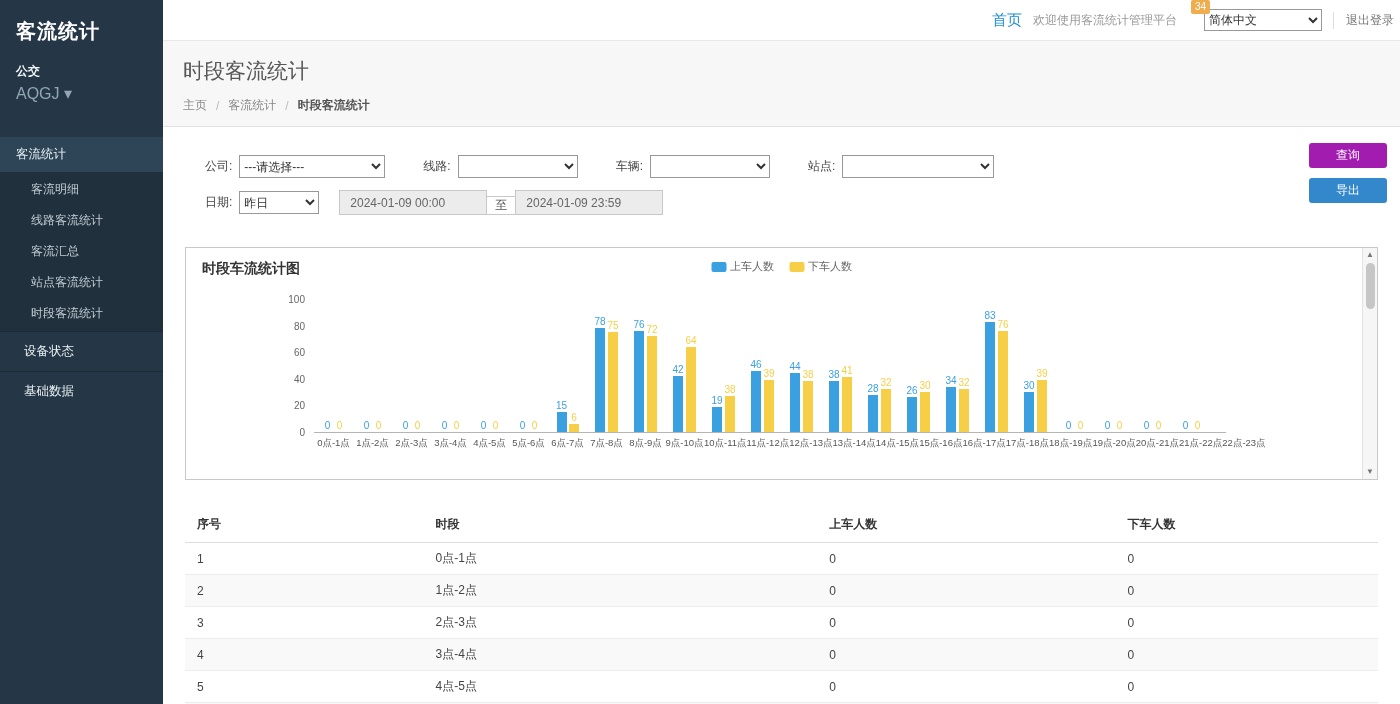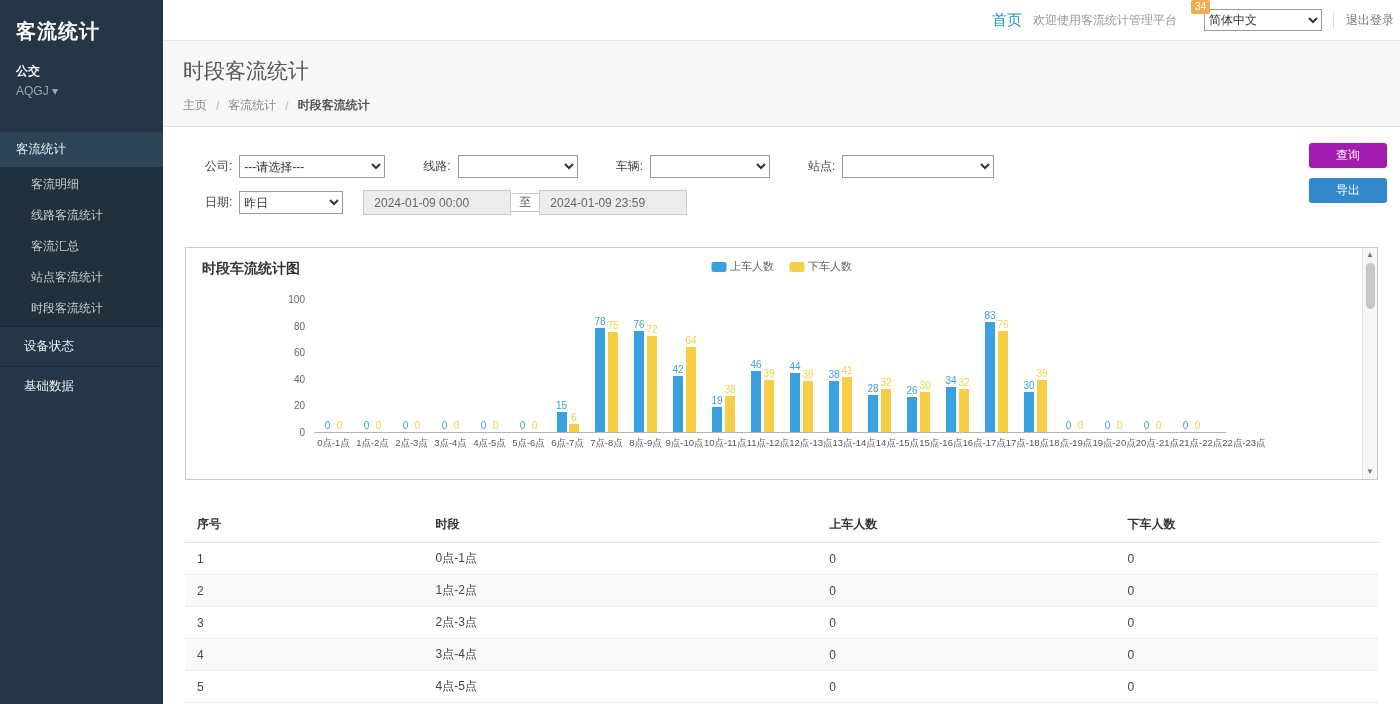--- a/index.html
+++ b/index.html
@@ -4,21 +4,21 @@
 <style>
   * { margin:0; padding:0; box-sizing:border-box; }
   html,body { width:1400px; height:704px; overflow:hidden; background:#fff;
     font-family:"Liberation Sans","DejaVu Sans",sans-serif; }
   .app { display:flex; width:1400px; height:704px; }
 
   
   .sidebar { width:163px; background:#253746; flex-shrink:0; color:#fff; }
   .brand { font-size:20px; font-weight:bold; padding:18px 16px 8px; letter-spacing:1px; color:#fff; }
   .org { font-size:12px; font-weight:bold; padding:10px 16px 2px; color:#f2f5f7; }
-  .user-row { font-size:12px; color:#93a7b5; padding:2px 16px 14px; cursor:pointer; }
+  .user-row { font-size:16px; color:#93a7b5; padding:2px 16px 14px; cursor:pointer; }
   .menu { margin-top:20px; }
   .menu-header { background:#2d4557; padding:9px 16px; font-size:12.5px; color:#eaf0f4; cursor:pointer; }
   .submenu { background:#20303d; padding:2px 0; }
   .submenu-item { padding:7px 16px 7px 31px; font-size:12px; color:#c2cdd6; cursor:pointer; }
   .menu-item { padding:11px 24px; font-size:12.5px; color:#eaf0f4; border-top:1px solid #1d2b37; cursor:pointer; }
 
   
   .main { flex:1; display:flex; flex-direction:column; overflow:hidden; background:#fff; }
   .topbar { height:41px; flex-shrink:0; background:#fff; border-bottom:1px solid #e8e8e8;
     display:flex; align-items:center; justify-content:flex-end; padding-right:6px; gap:11px; }
@@ -42,22 +42,22 @@
   
   .filter-card { position:relative; padding:4px 0 6px 20px; }
   .filter-row { display:flex; align-items:center; margin-top:12px; font-size:12px; color:#444; }
   .filter-row label { margin-right:7px; }
   .filter-group { display:flex; align-items:center; margin-right:38px; }
   select { font-size:12px; height:23px; border:1px solid #999; background:#fff; color:#333; }
   .company-select { width:146px; }
   .line-select { width:120px; }
   .vehicle-select { width:120px; }
   .station-select { width:152px; }
-  .preset-select { width:104px; margin-right:10px; }
-  .date-group { display:flex; align-items:center;padding-left:10px; }
+  .preset-select { width:80px; margin-right:10px; }
+  .date-group { display:flex; align-items:flex-end;padding-left:10px; }
   .date-input { width:148px; height:25px; background:#ececec; border:1px solid #c8c8c8;
     color:#666; font-size:12px; padding:0 10px; }
   .date-sep { width:28px; background:#fff; border-top:1px solid #c8c8c8; border-bottom:1px solid #c8c8c8;
     display:flex; align-items:center; justify-content:center; font-size:12px; color:#555; }
   .actions { position:absolute; right:-9px; top:4px; display:flex; flex-direction:column; gap:10px; }
   .btn { width:78px; height:25px; border:none; border-radius:3px; color:#fff; font-size:12px; cursor:pointer; }
   .btn-query { background:#a21caf; }
   .btn-export { background:#3388cc; }
 
   

